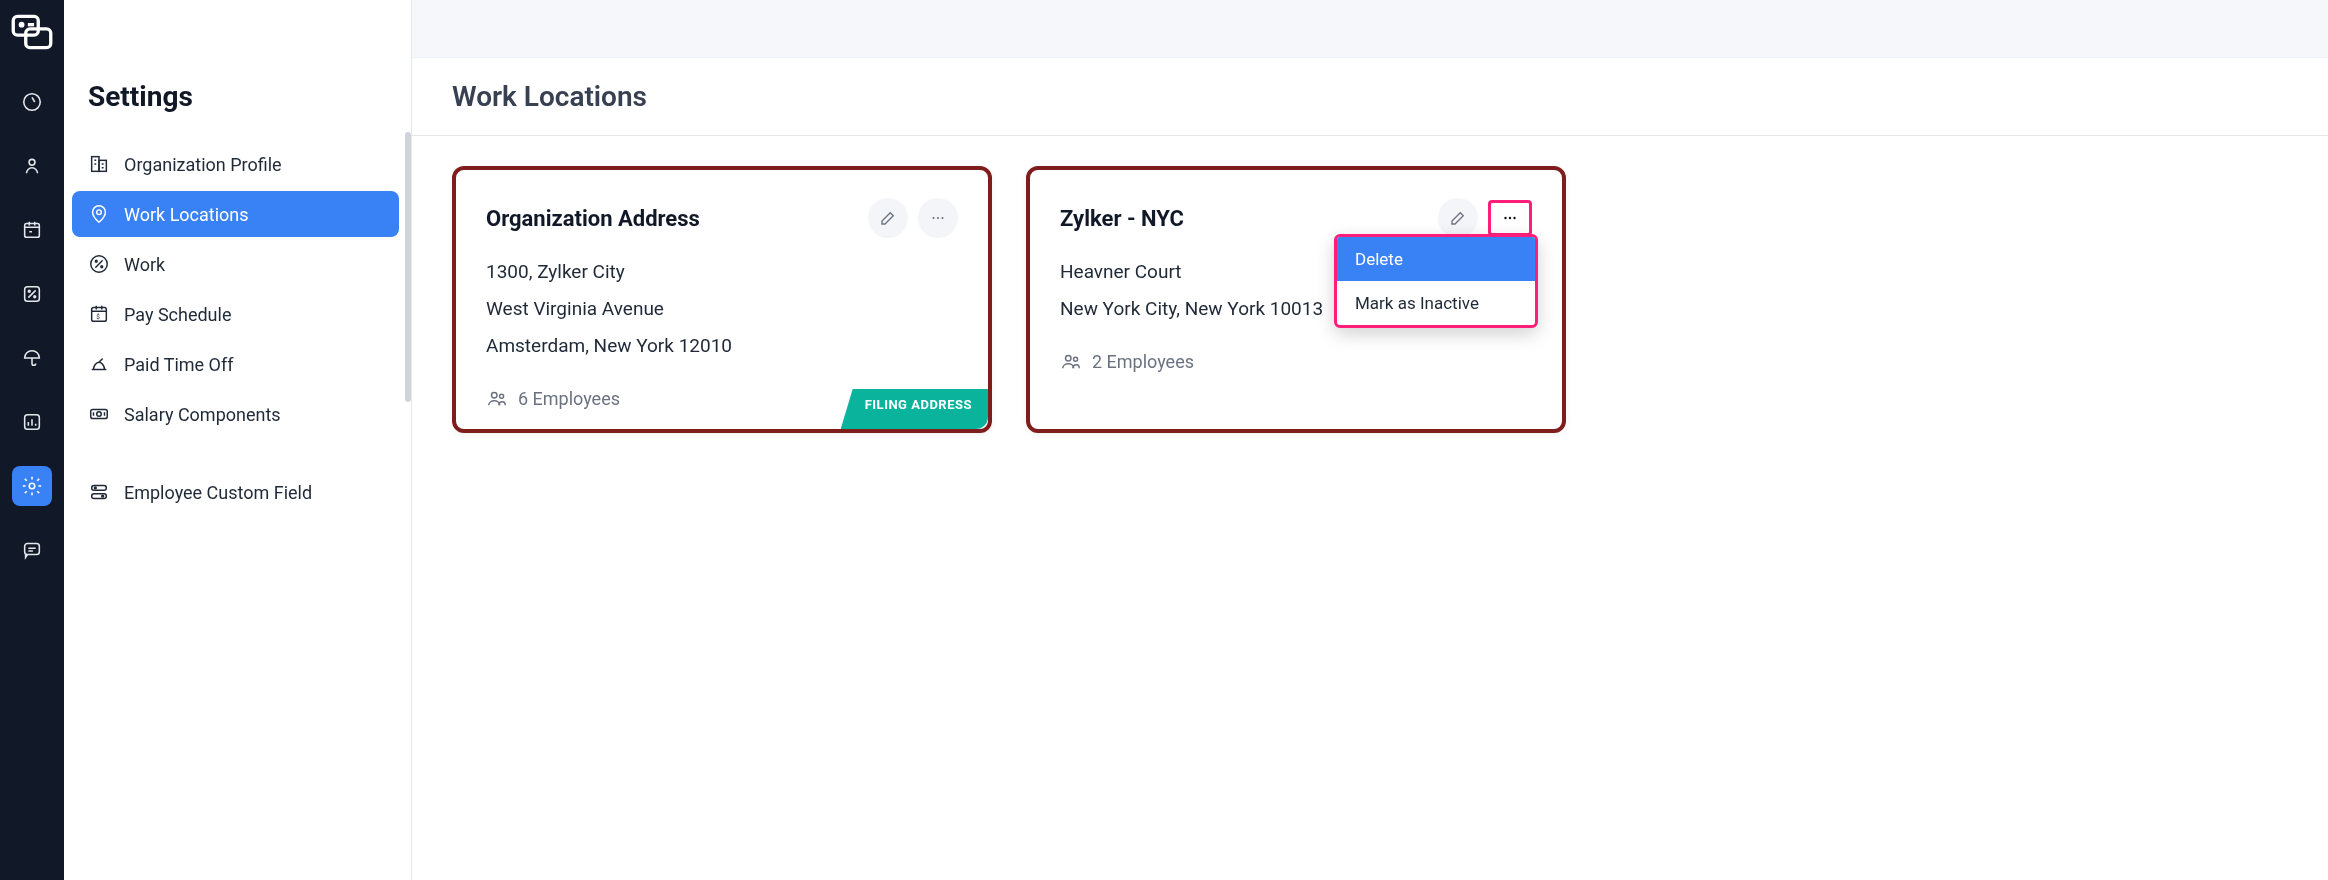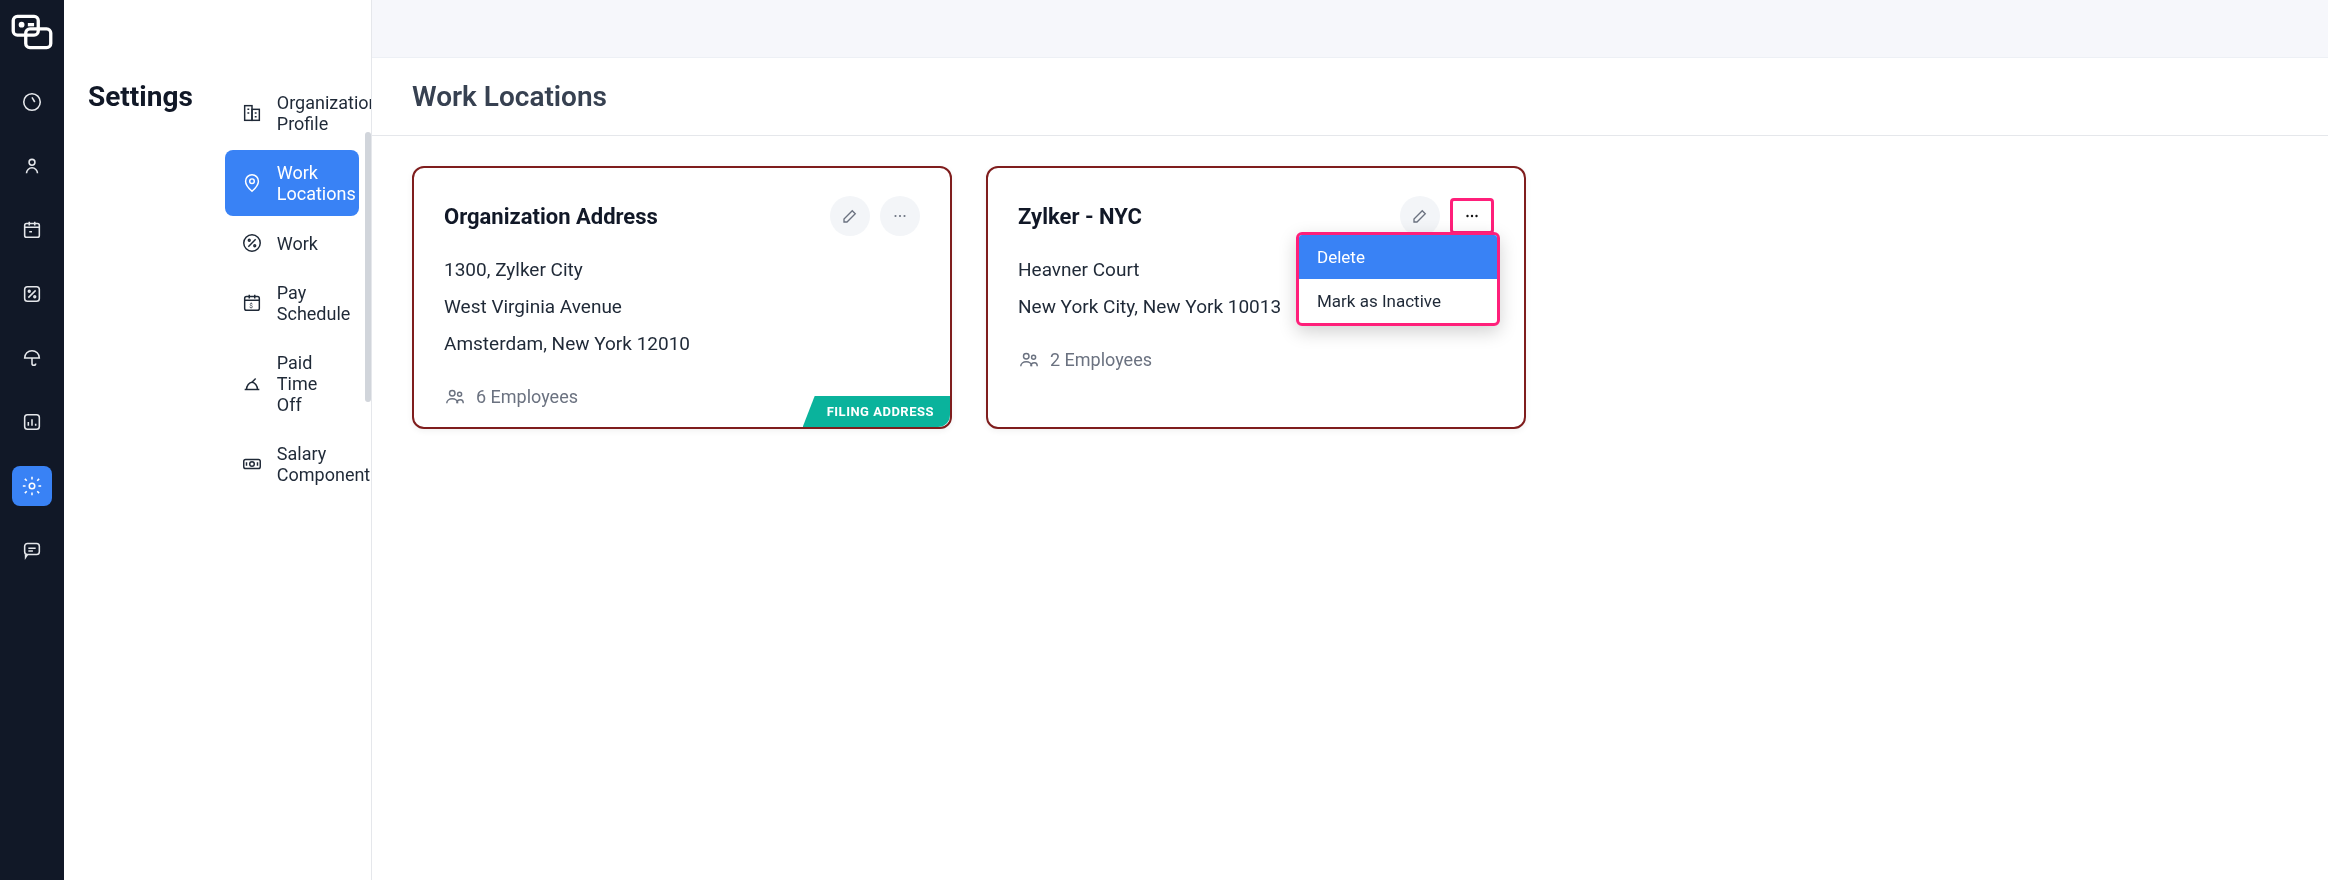--- a/index.html
+++ b/index.html
@@ -23,25 +23,25 @@
   .rail-item {
     width:40px;height:40px;display:flex;align-items:center;justify-content:center;
     border-radius:8px;
     color:#e5e7eb;
   }
   .rail-item.active { background:#3982f5; color:#fff; }
   .rail-item svg { width:22px;height:22px; stroke:currentColor; fill:none; stroke-width:1.7; }
 
   
   .settings-panel {
-    width:308px;
+    width:348px;
     border-right:1px solid #e5e7eb;
     background:#fff;
     display:flex;
-    flex-direction:row;
+    flex-direction:column;
     flex-shrink:0;
     padding-top:80px;
     position:relative;
   }
   .settings-title {
     font-size:28px;
     font-weight:700;
     color:#111827;
     padding:0 24px 28px 24px;
   }
@@ -91,21 +91,21 @@
   }
   .cards-row {
     display:flex;
     gap:34px;
     padding:30px 40px;
   }
   .card {
     width:540px;
     border-radius:12px;
     box-shadow:0 2px 6px rgba(0,0,0,0.06);
-    border:2px solid #7f1d1d;
+    border:4px solid #7f1d1d;
     padding:28px 30px 0 30px;
     position:relative;
     background:#fff;
   }
   .card-head {
     display:flex;
     align-items:center;
     justify-content:space-between;
     margin-bottom:22px;
   }
@@ -147,21 +147,21 @@
   }
   .employees svg { width:22px;height:22px; stroke:#6b7280; fill:none; stroke-width:1.6; }
   .filing-badge {
     position:absolute;
     right:0; bottom:0;
     background:#0ab39c;
     color:#fff;
     font-size:13px;
     font-weight:700;
     letter-spacing:0.5px;
-    padding:8px 16px 8px 24px;
+    padding:8px 16px 17px 24px;
     clip-path: polygon(12px 0, 100% 0, 100% 100%, 0 100%);
     border-bottom-right-radius:12px;
     text-align:right;
   }
 
   
   .dropdown {
     position:absolute;
     top:64px; right:24px;
     width:204px;
@@ -292,20 +292,29 @@
     </div>
     <div class="nav-item">
       <svg viewBox="0 0 24 24">
           <rect x="3" y="7" width="18" height="10" rx="2"></rect>
           <circle cx="12" cy="12" r="2.5"></circle>
           <path d="M6 10v4M18 10v4"></path>
         </svg>
       <span>Salary Components</span>
     </div>
     <div class="nav-group-gap"></div>
+    <div class="nav-item">
+      <svg viewBox="0 0 24 24">
+          <rect x="4" y="5" width="16" height="5" rx="2.5"></rect>
+          <rect x="4" y="14" width="16" height="5" rx="2.5"></rect>
+          <circle cx="8" cy="7.5" r="1"></circle>
+          <circle cx="16" cy="16.5" r="1"></circle>
+        </svg>
+      <span>Employee Custom Field</span>
+    </div>
   </div>
   <div class="settings-scrollbar"></div>
 </div>
 
 <div class="main">
   <div class="top-bar"></div>
   <div class="page-header">
     <div class="page-title">Work Locations</div>
   </div>
 

